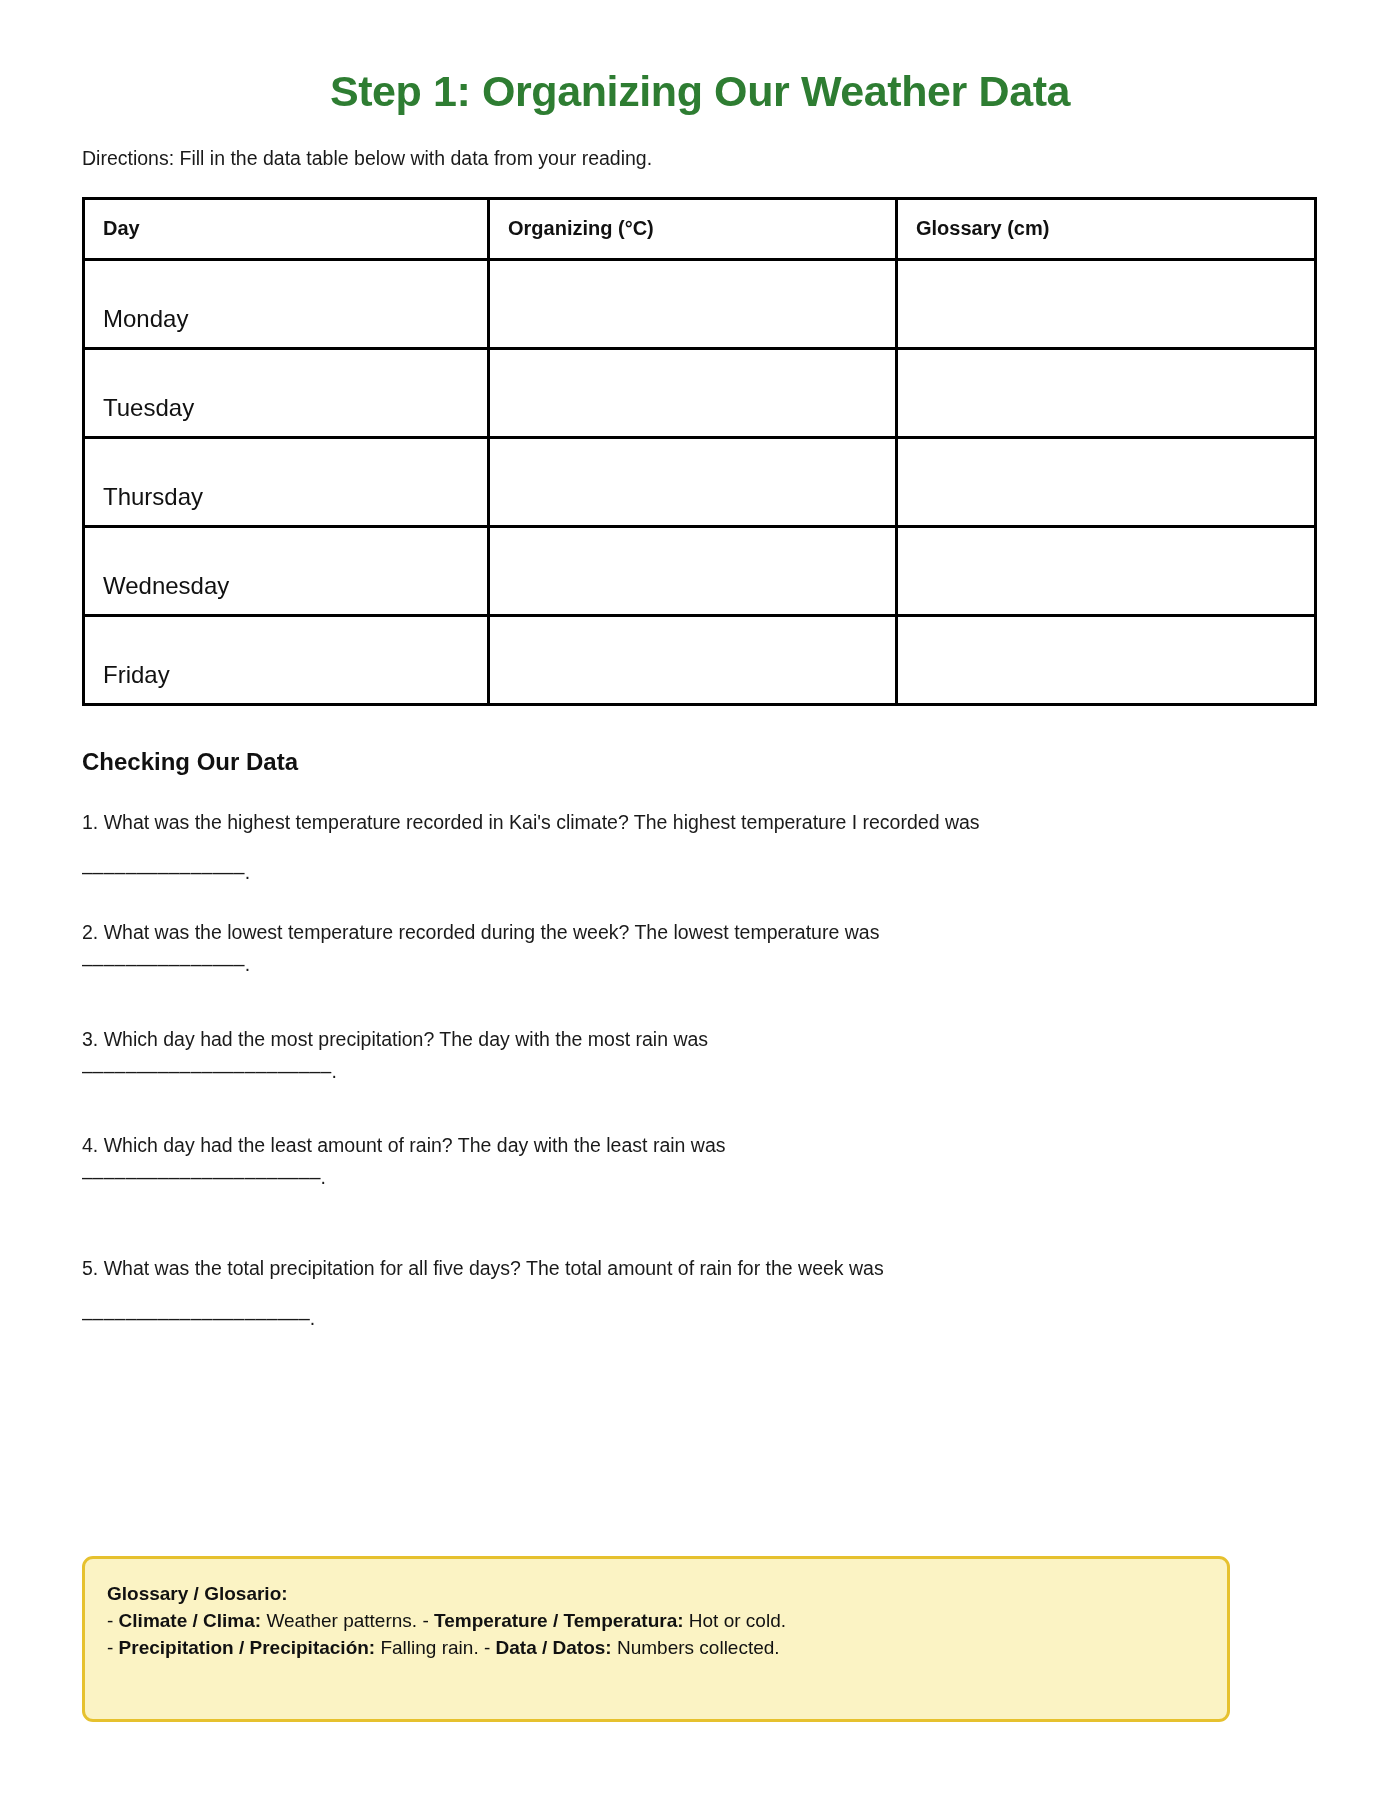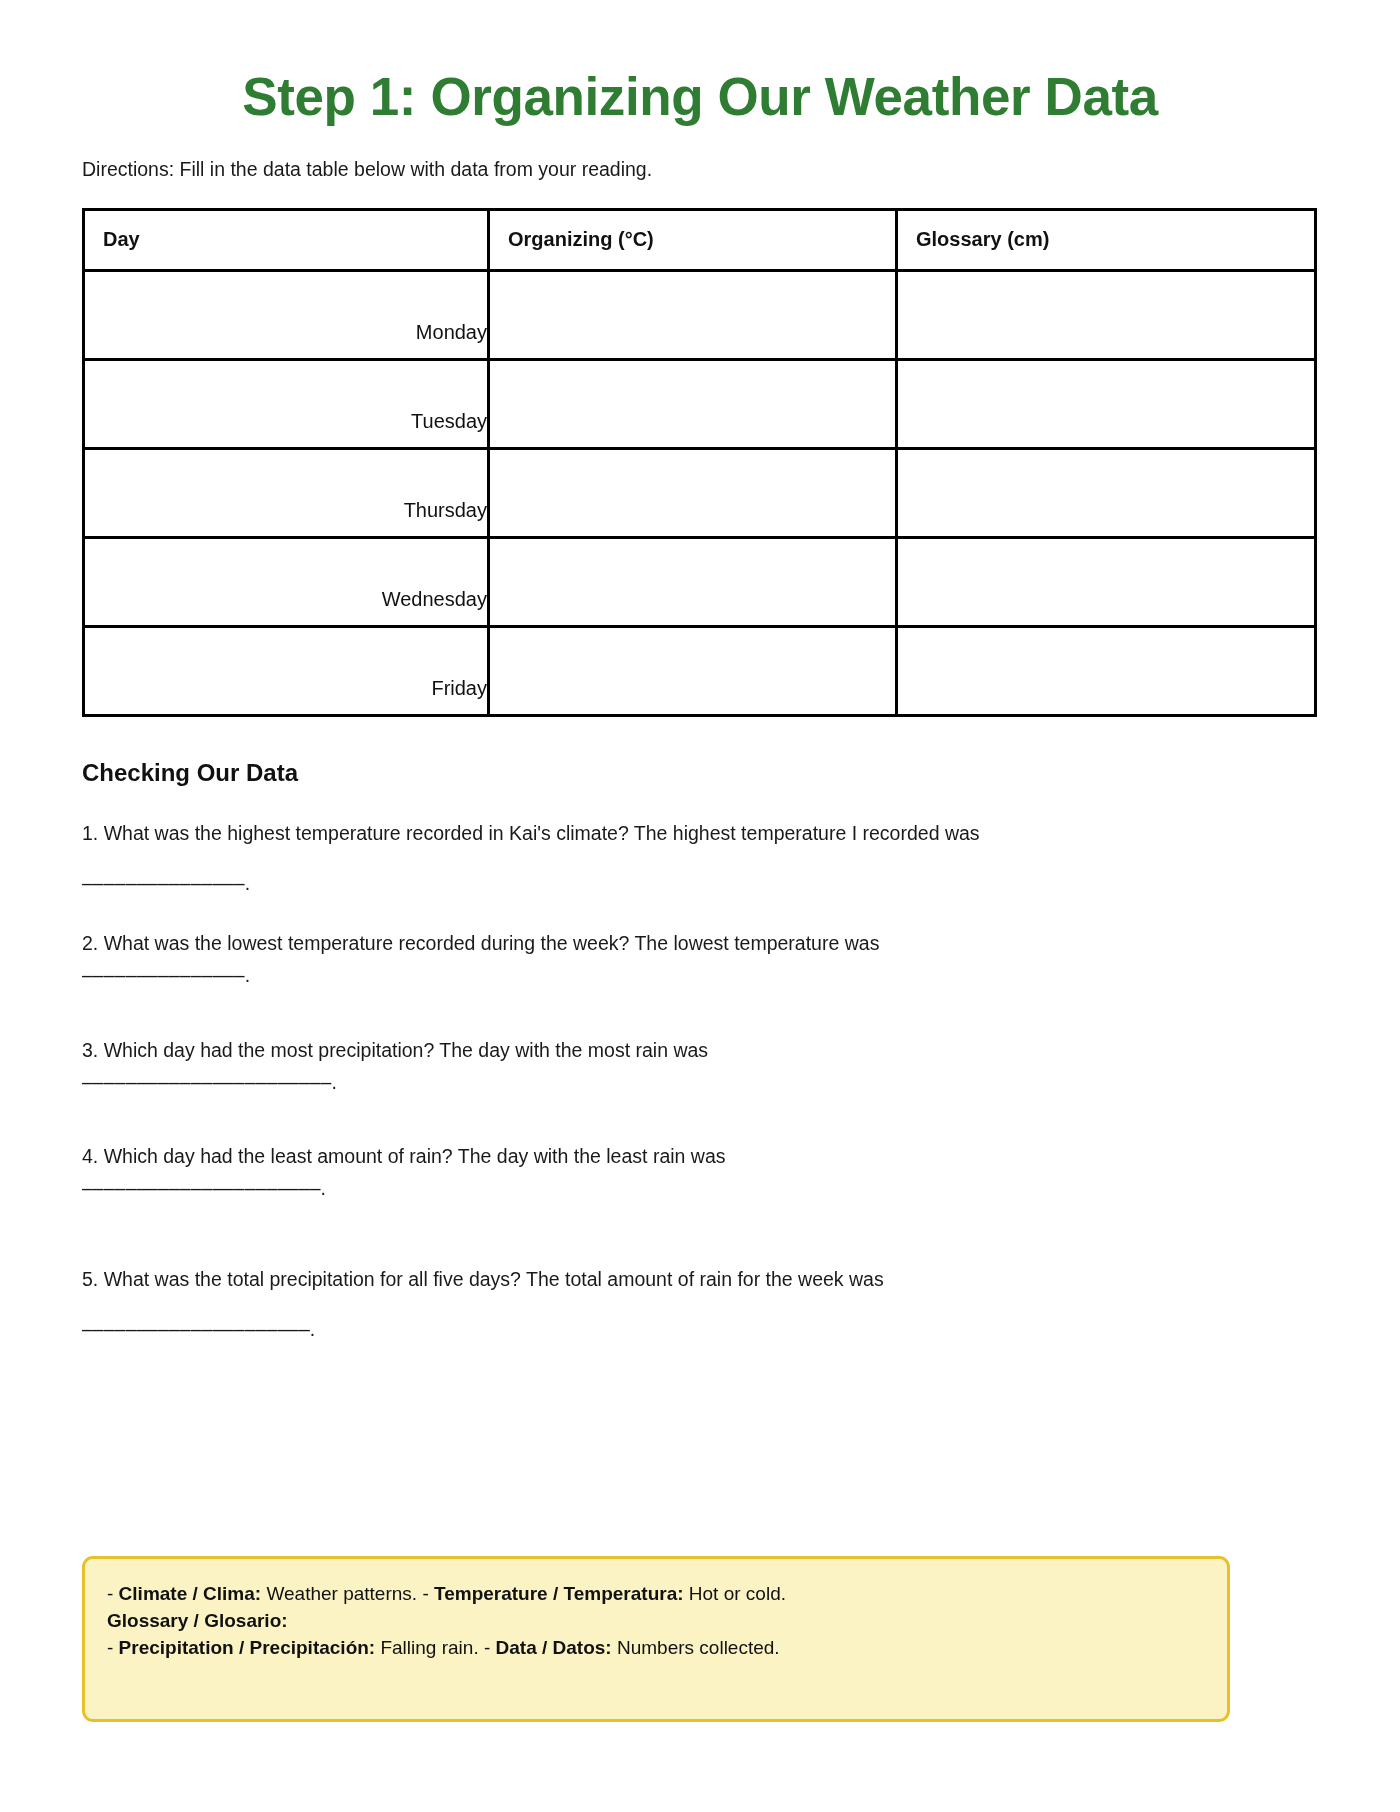--- a/index.html
+++ b/index.html
@@ -21,21 +21,21 @@
     width: 1400px;
     height: 1812px;
     box-sizing: border-box;
     padding: 0;
   }
 
   
   .title {
     text-align: center;
     color: #2E7D32;
-    font-size: 53px;
+    font-size: 43px;
     font-weight: bold;
     letter-spacing: -0.4px;
     margin: 0;
     padding-top: 68px;
     line-height: 1.1;
   }
 
   
   .directions {
     margin: 0;
@@ -62,24 +62,23 @@
     text-align: left;
   }
   table.data-table th {
     font-size: 20px;
     font-weight: bold;
     height: 58px;
     vertical-align: middle;
     padding-bottom: 0;
   }
   table.data-table td {
-    font-size: 20px;
+    font-size: 24px;
     font-weight: normal;
     height: 72px;
-    text-align: right;
   }
   col.col-day    { width: 405px; }
   col.col-temp   { width: 408px; }
   col.col-rain   { width: 419px; }
 
   
   .section-heading {
     margin: 0;
     padding: 26px 0 0 82px;
     font-size: 24px;
@@ -212,20 +211,20 @@
     </div>
 
     <div class="q-block" style="margin-top:62px;">
       <p class="q-text">5. What was the total precipitation for all five days? The total amount of rain for the week was</p>
       <p class="q-blank tight">–––––––––––––––––––––.</p>
     </div>
 
   </div>
 
   <div class="glossary">
+    <p class="glossary-line head">Glossary / Glosario:</p>
+
     <p class="glossary-line"><span>- </span><b>Climate / Clima:</b><span> Weather patterns. </span><span>- </span><b>Temperature / Temperatura:</b><span> Hot or cold.</span></p>
-
-    <p class="glossary-line head">Glossary / Glosario:</p>
 
     <p class="glossary-line"><span>- </span><b>Precipitation / Precipitación:</b><span> Falling rain. </span><span>- </span><b>Data / Datos:</b><span> Numbers collected.</span></p>
   </div>
 
 </div>
 
 </body></html>

